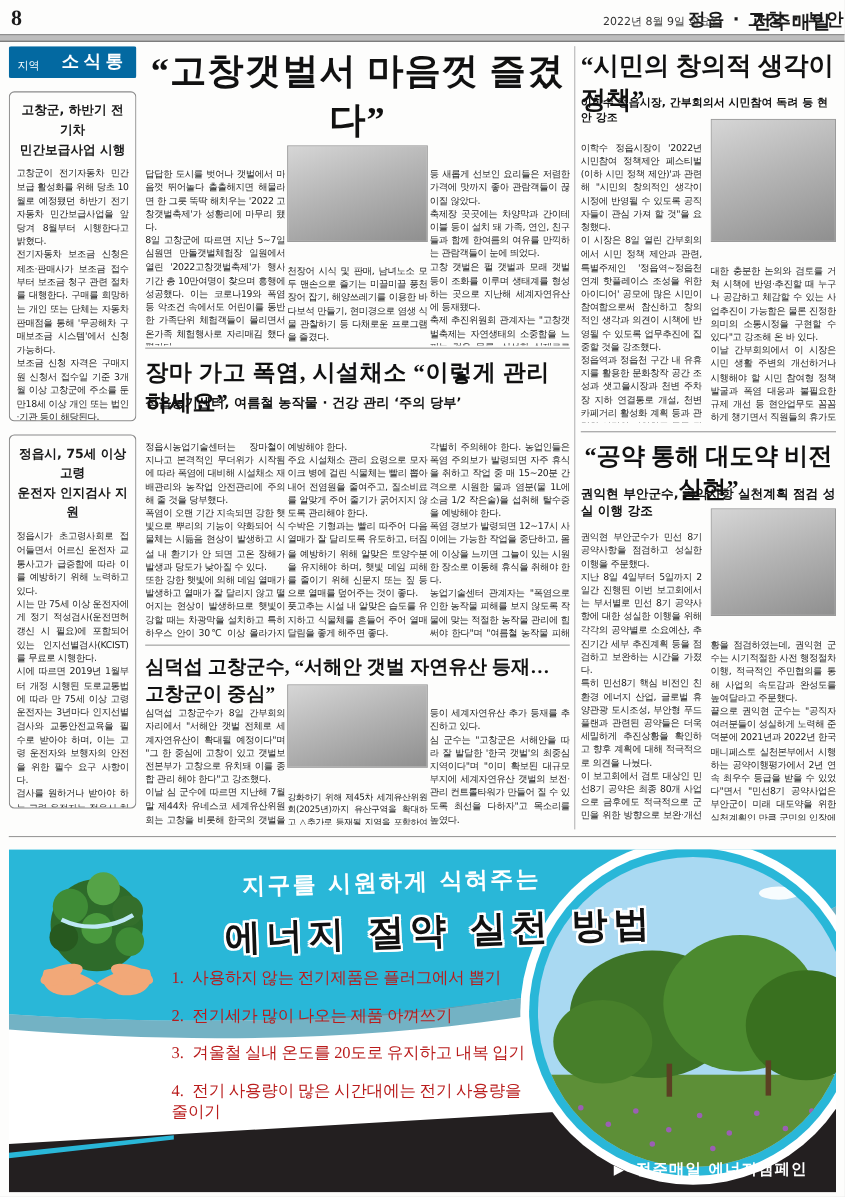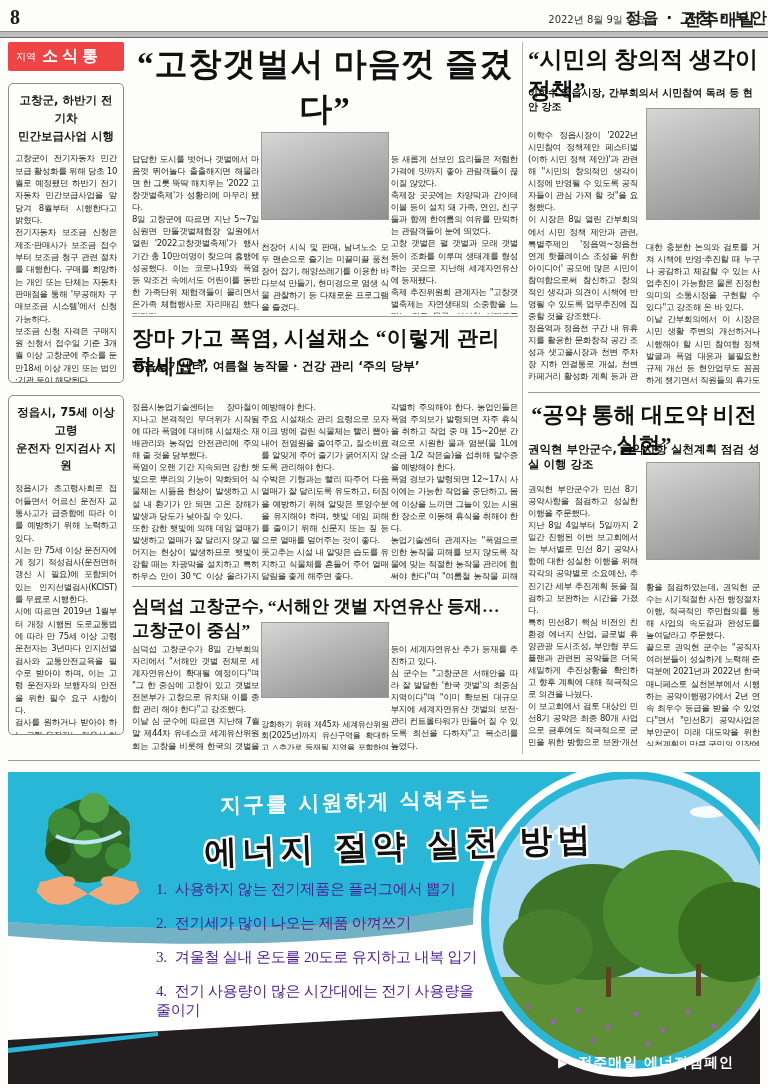--- a/index.html
+++ b/index.html
@@ -15,21 +15,21 @@
   .hl{font-family:"Liberation Serif","DejaVu Serif",serif;font-weight:bold;color:#111;}
   .body-txt{font-size:8.5px;line-height:1.42;letter-spacing:-0.3px;text-align:justify;white-space:pre-line;color:#222;overflow:hidden;margin-top:21px;}
   .subhead{font-weight:bold;color:#111;}
   .cols{display:flex;gap:2px;}
   .cols > div{flex:1;overflow:hidden;}
   .photo{background:linear-gradient(160deg,#d6d6d6 0%,#b5b5b5 45%,#8f8f8f 100%);border:1px solid #9a9a9a;box-sizing:border-box;}
   .divider{position:absolute;height:1px;background:#9a9a9a;}
   .vrule{position:absolute;width:1px;background:#b5b5b5;}
   
   #sidebar{position:absolute;left:8px;top:42px;width:116px;height:712px;box-sizing:border-box;overflow:hidden;}
-  .side-badge{background:#ef4444;color:#fff;padding:4px 8px;display:flex;align-items:center;gap:6px;border-radius:2px;}
+  .side-badge{background:#0369a1;color:#fff;padding:4px 8px;display:flex;align-items:flex-end;gap:20px;border-radius:2px;}
   .side-badge .sm{font-size:10px;}
   .side-badge .lg{font-size:16px;font-weight:bold;letter-spacing:4px;}
   .side-box{border:1px solid #8a8a8a;border-radius:5px;padding:8px 6px;margin-top:12px;box-sizing:border-box;overflow:hidden;}
   .side-title{font-size:11.5px;font-weight:bold;text-align:center;line-height:1.55;white-space:pre-line;margin-bottom:7px;}
   .side-body{font-size:8.5px;line-height:1.45;letter-spacing:-0.3px;text-align:justify;white-space:pre-line;color:#222;}
   
   #main{position:absolute;left:132px;top:42px;width:386px;height:712px;}
   .a1-hl{position:absolute;left:0;right:0;top:0;text-align:center;font-size:33px;letter-spacing:1px;}
   .a1-sub{position:absolute;left:0;top:62px;font-size:15px;font-family:"Liberation Serif",serif;}
   .a1-body{position:absolute;left:0;top:90px;width:386px;height:182px;}
@@ -50,21 +50,21 @@
   .two-cols{display:flex;gap:8px;height:100%;}
   .two-cols .c1{width:110px;overflow:hidden;}
   .two-cols .c2{width:114px;overflow:hidden;}
   
   #banner{position:absolute;left:8px;top:772px;width:752px;height:312px;background:#fff;overflow:hidden;}
   #banner svg.bg{position:absolute;left:0;top:0;}
   .banner-title1{position:absolute;left:212px;top:16px;font-size:21px;font-weight:bold;color:#fff;letter-spacing:2px;transform:rotate(-1.5deg);}
   .banner-title2{position:absolute;left:196px;top:52px;font-size:33px;font-weight:bold;color:#111;letter-spacing:5px;transform:rotate(-2deg);
                  text-shadow:-2px -2px 0 #fff,2px -2px 0 #fff,-2px 2px 0 #fff,2px 2px 0 #fff,0 2px 0 #fff,2px 0 0 #fff,0 -2px 0 #fff,-2px 0 0 #fff;}
   .banner-items{position:absolute;left:148px;top:108px;width:330px;}
-  .banner-item{font-family:"Liberation Serif","DejaVu Serif",serif;font-size:15px;color:#4c1d95;margin-bottom:15px;letter-spacing:-0.2px;}
+  .banner-item{font-family:"Liberation Serif","DejaVu Serif",serif;font-size:15px;color:#b91c1c;margin-bottom:15px;letter-spacing:-0.2px;}
   .banner-item .num{margin-right:8px;}
   .banner-footer{position:absolute;right:26px;top:282px;color:#fff;font-size:14px;font-weight:bold;letter-spacing:1px;display:flex;gap:10px;align-items:center;}
   .banner-footer .arrow{font-size:12px;}
 </style>
 </head>
 <body>
 
 <div id="page">
 
   <div class="hdr-pagenum">8</div>

